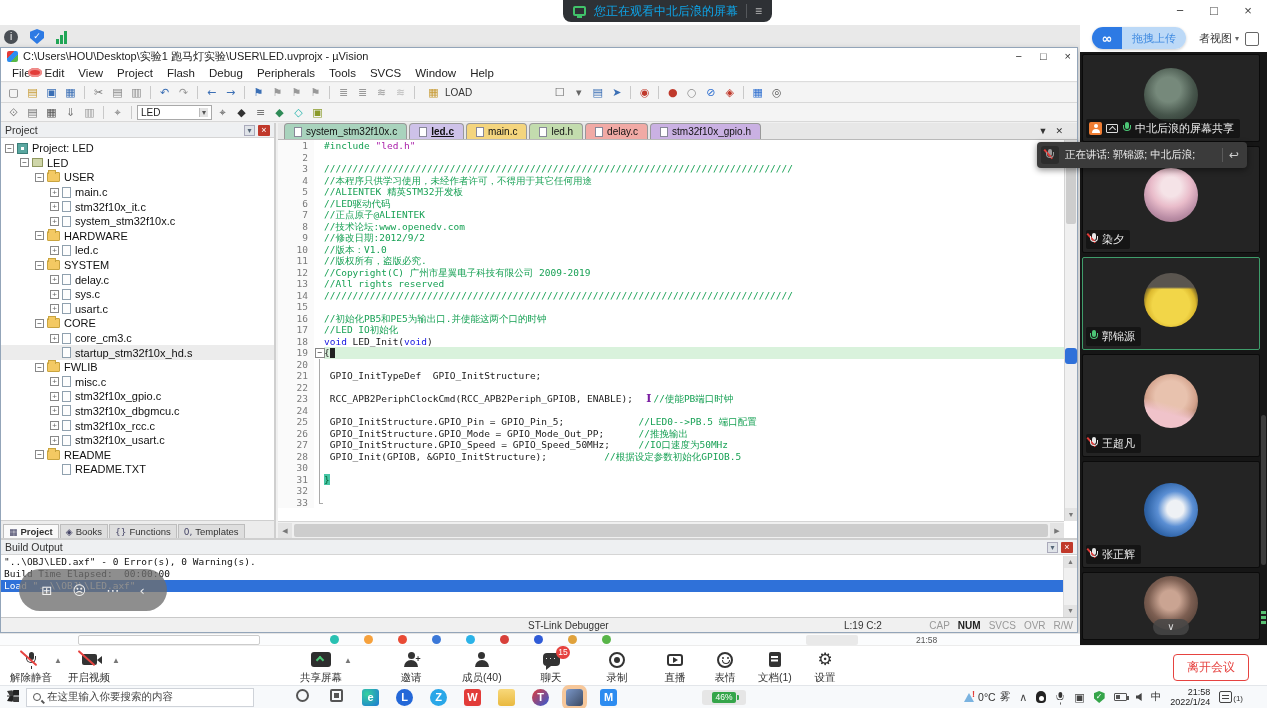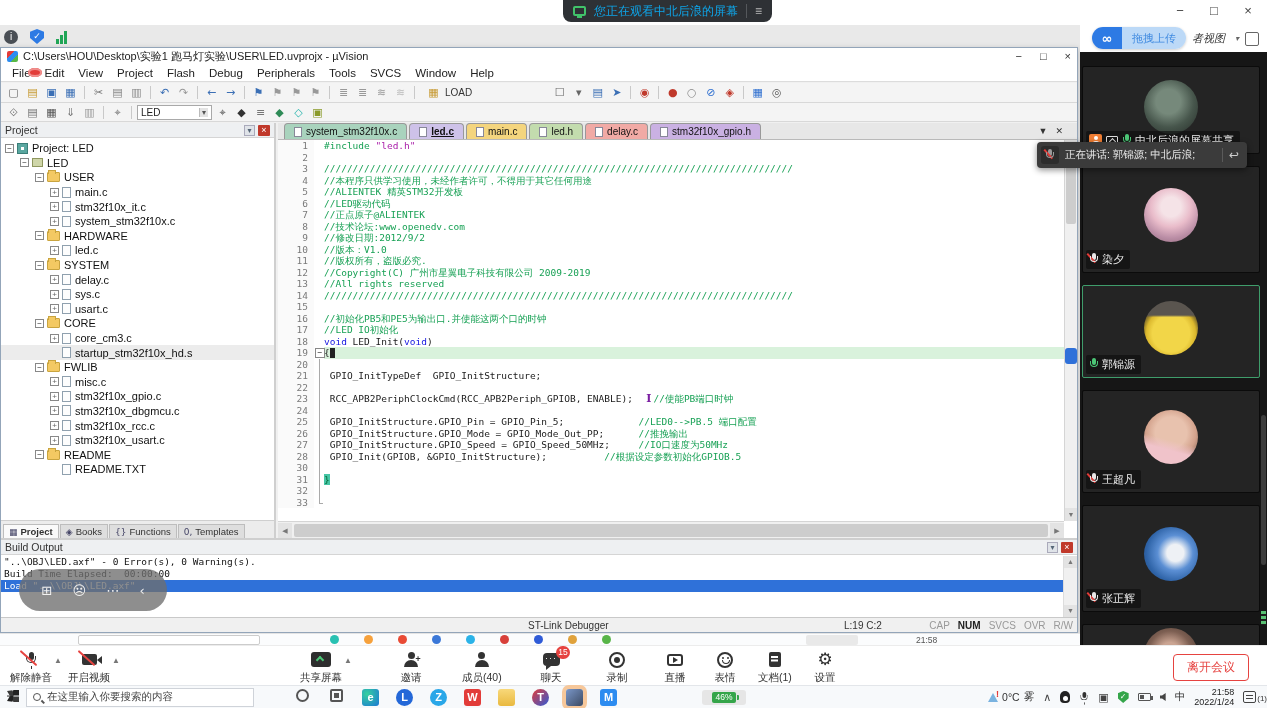--- a/index.html
+++ b/index.html
@@ -118,27 +118,27 @@
   
   .strip { position:absolute; left:0; top:608px; width:1080px; height:12px; background:#fbfcfd; border-top:1px solid #e4e4e4; }
   .strip .sbox { position:absolute; left:78px; top:1px; width:182px; height:10px; background:#fff; border:1px solid #ccc; border-radius:2px; }
   .strip .dot { position:absolute; top:1px; width:9px; height:9px; border-radius:50%; }
   .strip .gbox { position:absolute; left:806px; top:1px; width:52px; height:10px; background:#e9e9e9; border-radius:2px; }
   .strip .clk { position:absolute; left:916px; top:1px; font-size:8.5px; color:#555; }
 
   
   .sidebar { position:absolute; left:1080px; top:25px; width:187px; height:620px; background:#161616; }
   .side-head { position:absolute; left:0; top:0; right:0; height:27px; background:#fff; display:flex; align-items:center; justify-content:flex-end; gap:6px; padding:0 8px; }
-  .view-label { font-size:11px; color:#333; display:flex; gap:10px; align-items:center;font-style:italic; }
+  .view-label { font-size:11px; color:#333; display:flex; gap:3px; align-items:center; }
   .fullscr { width:14px; height:14px; border:1.5px solid #666; border-radius:2px; position:relative; }
   .fullscr::after { content:""; position:absolute; left:3px; top:3px; right:3px; bottom:3px; background:#fff; }
   .upload-pill { position:absolute; left:12px; top:2px; height:22px; display:flex; align-items:center; border-radius:11px; overflow:hidden; box-shadow:0 1px 3px rgba(0,0,0,.2); }
   .upload-pill .logo { width:30px; height:22px; background:#2d7ae4; color:#fff; display:flex; align-items:center; justify-content:center; font-size:13px; font-weight:bold; font-family:"DejaVu Sans", sans-serif; }
   .upload-pill .lbl { height:22px; background:#bcd9f7; color:#3f8ae0; font-size:11px; display:flex; align-items:center; padding:0 10px; }
-  .tiles { position:absolute; left:2px; right:7px; top:27px; bottom:0; display:flex; flex-direction:column; gap:12px; padding-top:14px; overflow:hidden; }
+  .tiles { position:absolute; left:2px; right:7px; top:27px; bottom:0; display:flex; flex-direction:column; gap:4px; padding-top:2px; overflow:hidden; }
   .tile { position:relative; background:#242424; border:1px solid #0b0b0b; border-radius:2px; flex:none; }
   .tile.speaking { border:1px solid #3f9d6b; }
   .avatar { position:absolute; left:50%; top:46%; transform:translate(-50%,-50%); width:54px; height:54px; border-radius:50%; }
   .a1 { background:radial-gradient(circle at 45% 40%, #76897b 0 28%, #47564c 58%, #232a26 100%); }
   .a2 { background:radial-gradient(circle at 50% 35%, #f5e3e7 0 22%, #e9bcca 45%, #bb8ea6 70%, #8a6478 100%); }
   .a3 { background:linear-gradient(180deg, #5a554f 0 26%, rgba(0,0,0,0) 30%), radial-gradient(circle at 50% 60%, #f2d648 0 44%, #dcb92e 58%, #2c2623 78%); }
   .a4 { background:radial-gradient(circle at 58% 48%, #eef1f5 0 20%, #5b8fd4 42%, #2f64a8 68%, #1d3f6e 100%); }
   .a5 { background:linear-gradient(15deg, #f0c3ca 0 30%, rgba(0,0,0,0) 45%), radial-gradient(circle at 50% 42%, #e8c2ae 0 38%, #d3a28c 60%, #4a3a33 100%); }
   .a6 { background:radial-gradient(circle at 48% 45%, #caa492 0 24%, #7d5f52 52%, #382d27 100%); }
   .name-tag { position:absolute; left:3px; bottom:3px; background:rgba(12,12,12,.6); border-radius:2px; padding:2px 6px 2px 3px; display:flex; align-items:center; gap:4px; color:#eee; font-size:11px; max-width:94%; white-space:nowrap; }
@@ -203,21 +203,21 @@
   .taskbar { position:absolute; left:0; top:685px; width:1267px; height:23px; background:#f7f9fb; border-top:1px solid #e3e6ea; display:flex; align-items:center; }
   .tb-start { width:26px; text-align:center; }
   .winlogo { display:inline-block; width:12px; height:12px; background:conic-gradient(#222 0 25%, #3a3a3a 0 50%, #222 0 75%, #3a3a3a 0); clip-path:polygon(0 8%,46% 2%,46% 46%,0 46%, 0 54%,46% 54%,46% 98%,0 92%, 54% 1%,100% -5%,100% 46%,54% 46%, 54% 54%,100% 54%,100% 105%,54% 99%); }
   .tb-search { width:228px; height:19px; background:#fff; border:1px solid #cfd3d9; display:flex; align-items:center; gap:6px; padding:0 6px; margin-right:40px; }
   .tb-search .mag { width:8px; height:8px; border:1.5px solid #555; border-radius:50%; position:relative; flex:none; }
   .tb-search .mag::after { content:""; position:absolute; left:7px; top:7px; width:4px; height:1.5px; background:#555; transform:rotate(45deg); }
   .tb-search .ph { font-size:10.5px; color:#444; white-space:nowrap; }
   .tb-apps { display:flex; align-items:center; gap:17px; }
   .tapp { width:17px; height:17px; border-radius:3px; color:#fff; font-size:11px; font-weight:bold; text-align:center; line-height:17px; position:relative; }
   .tapp.hl { box-shadow:0 0 0 4px #f6c79a; background-clip:padding-box; }
-  .tb-tray { margin-left:auto; display:flex; align-items:center; gap:9px; padding-right:0; font-size:10.5px; color:#333; }
+  .tb-tray { margin-left:auto; display:flex; align-items:center; gap:9px; padding-right:24px; font-size:10.5px; color:#333; }
   .tray-ico { font-family:"DejaVu Sans", sans-serif; font-size:11px; color:#444; }
   .batt-widget { width:44px; height:15px; background:#e6e6e6; border-radius:3px; display:flex; align-items:center; justify-content:center; margin:0 60px 0 85px; }
   .batt-widget .bw { background:#35a54a; color:#fff; font-size:8.5px; line-height:11px; padding:0 3px; border-radius:2px; position:relative; }
   .batt-widget .bw::after { content:""; position:absolute; right:-3px; top:3px; width:2px; height:5px; background:#35a54a; border-radius:0 1px 1px 0; }
   .weather { display:flex; align-items:center; gap:4px; }
   .wx { width:0; height:0; border-left:5px solid transparent; border-right:5px solid transparent; border-bottom:9px solid #7ab3e0; position:relative; }
   .wx::after { content:"!"; position:absolute; left:3px; top:-4px; color:#e23c39; font-size:9px; font-weight:bold; }
   .qq { width:10px; height:12px; background:#222; border-radius:5px 5px 4px 4px; position:relative; }
   .qq::after { content:""; position:absolute; left:2.5px; top:5px; width:5px; height:5px; background:#fff; border-radius:50%; }
   .shield2 { width:11px; height:12px; background:#35a54a; clip-path:polygon(50% 0,100% 18%,100% 60%,50% 100%,0 60%,0 18%); color:#fff; font-size:8px; line-height:11px; text-align:center; }

